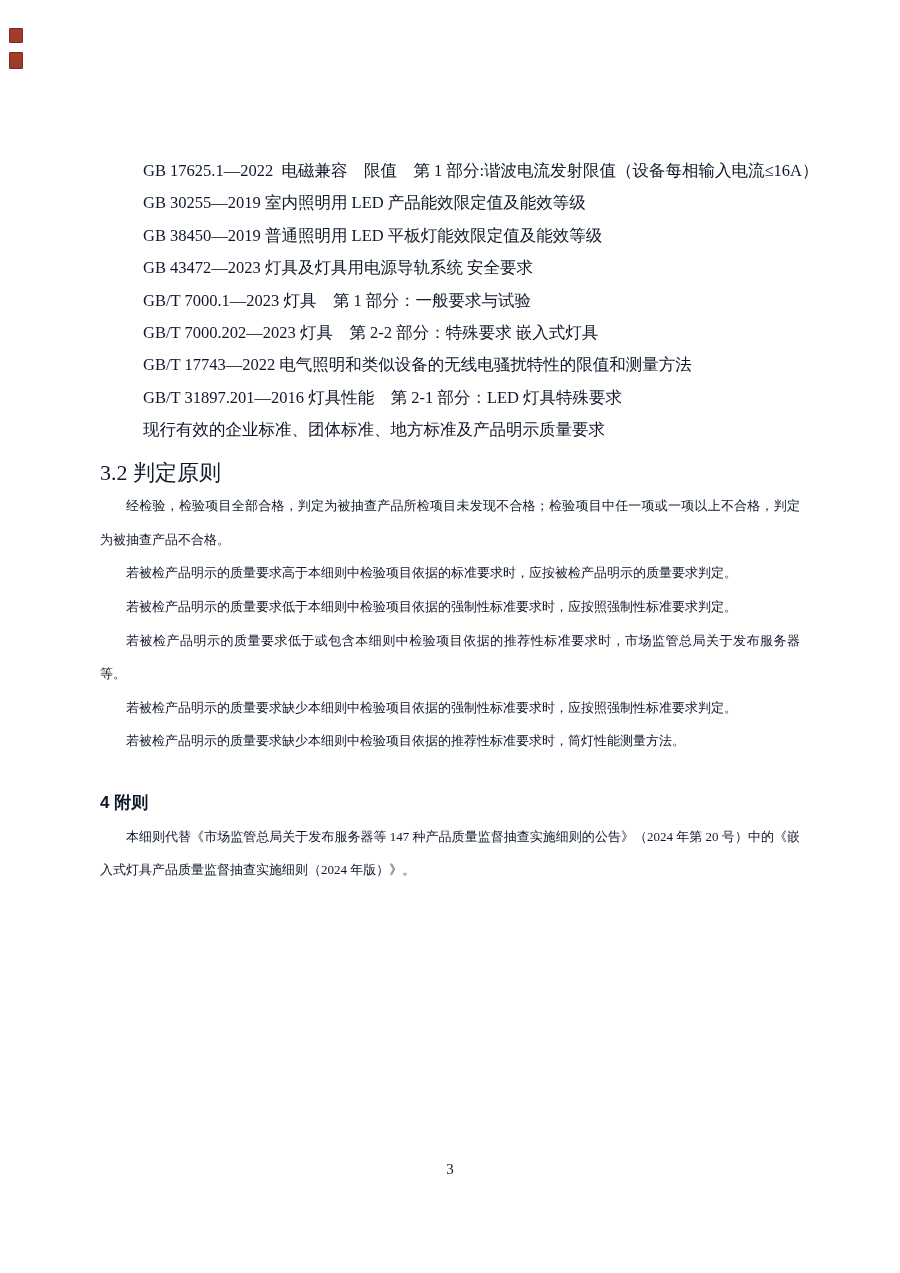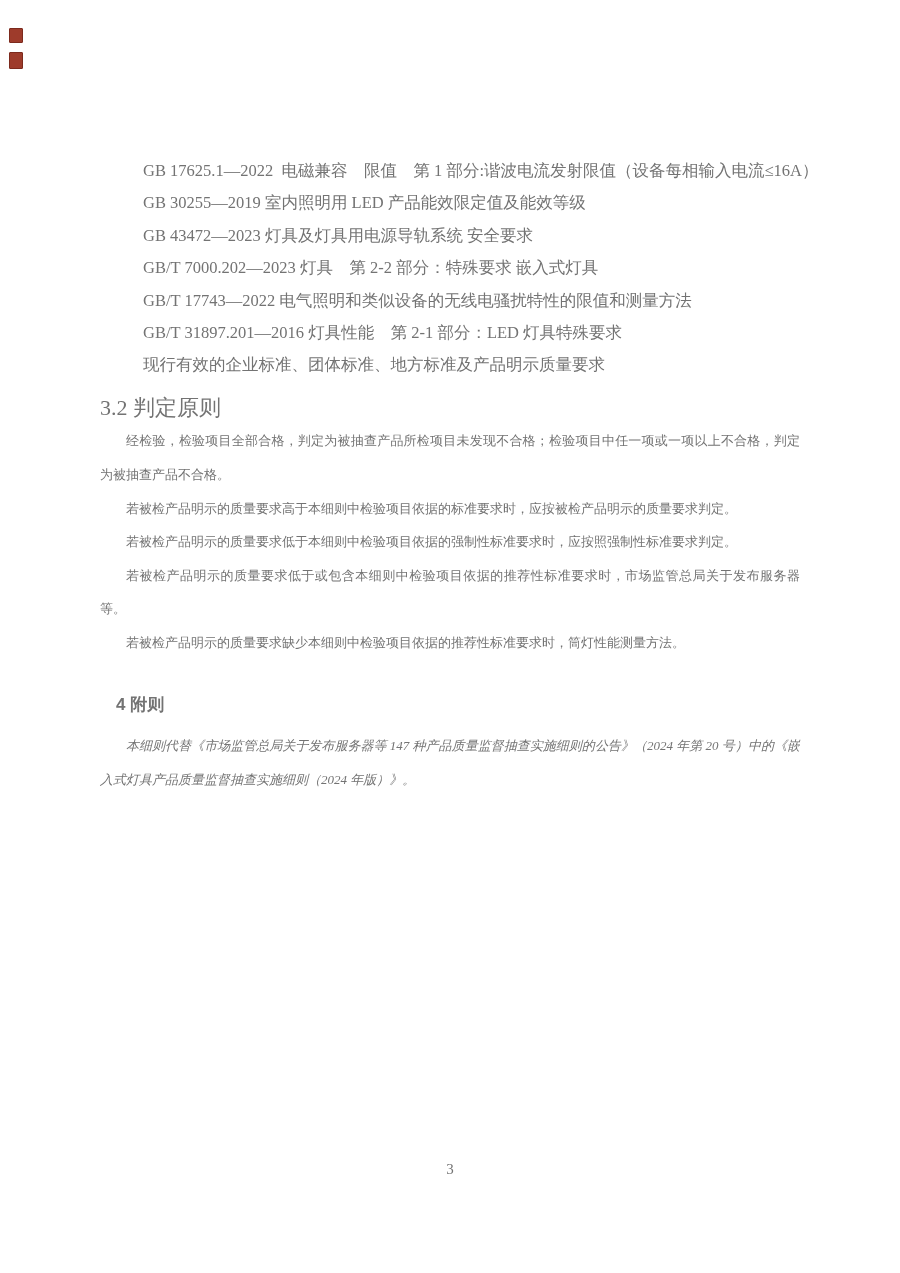--- a/index.html
+++ b/index.html
@@ -7,21 +7,21 @@
     padding: 0;
     background: #ffffff;
   }
   .page {
     position: relative;
     width: 900px;
     height: 1193px;
     background: #ffffff;
     overflow: hidden;
     font-family: "Liberation Serif", "DejaVu Serif", serif;
-    color: #737373;
+    color: #0f172a;
   }
   .content {
     position: absolute;
     left: 100px;
     top: 155px;
     width: 700px;
   }
   .std-line {
     margin: 0;
     padding-left: 43px;
@@ -37,29 +37,27 @@
   }
   .body-para {
     margin: 0;
     font-size: 13px;
     line-height: 33.6px;
     text-align: justify;
     text-indent: 2em;
     word-break: break-all;
   }
   .heading-4 {
-    margin: 28px 0 0 16px;
+    margin: 28px 0 0 0;
     font-size: 17px;
     font-weight: bold;
     font-family: "Liberation Sans", "DejaVu Sans", sans-serif;
     line-height: 33.6px;
   }
   .final-para {
-    margin-top: 8px;
-    font-style: italic;
   }
   .page-number {
     position: absolute;
     top: 1158px;
     left: 0;
     width: 100%;
     text-align: center;
     font-size: 15px;
     line-height: 22px;
   }
@@ -86,32 +84,35 @@
 
   <div class="corner-marks">
     <span class="corner-mark"></span>
     <span class="corner-mark" style="height:15px;"></span>
   </div>
 
   <div class="content">
 
     <p class="std-line">GB 17625.1—2022  电磁兼容　限值　第 1 部分:谐波电流发射限值（设备每相输入电流≤16A）</p>
     <p class="std-line">GB 30255—2019 室内照明用 LED 产品能效限定值及能效等级</p>
+    <p class="std-line">GB 38450—2019 普通照明用 LED 平板灯能效限定值及能效等级</p>
     <p class="std-line">GB 43472—2023 灯具及灯具用电源导轨系统 安全要求</p>
+    <p class="std-line">GB/T 7000.1—2023 灯具　第 1 部分：一般要求与试验</p>
     <p class="std-line">GB/T 7000.202—2023 灯具　第 2-2 部分：特殊要求 嵌入式灯具</p>
     <p class="std-line">GB/T 17743—2022 电气照明和类似设备的无线电骚扰特性的限值和测量方法</p>
     <p class="std-line">GB/T 31897.201—2016 灯具性能　第 2-1 部分：LED 灯具特殊要求</p>
     <p class="std-line">现行有效的企业标准、团体标准、地方标准及产品明示质量要求</p>
 
     <h3 class="heading-32">3.2 判定原则</h3>
 
     <p class="body-para">经检验，检验项目全部合格，判定为被抽查产品所检项目未发现不合格；检验项目中任一项或一项以上不合格，判定为被抽查产品不合格。</p>
     <p class="body-para">若被检产品明示的质量要求高于本细则中检验项目依据的标准要求时，应按被检产品明示的质量要求判定。</p>
     <p class="body-para">若被检产品明示的质量要求低于本细则中检验项目依据的强制性标准要求时，应按照强制性标准要求判定。</p>
     <p class="body-para">若被检产品明示的质量要求低于或包含本细则中检验项目依据的推荐性标准要求时，市场监管总局关于发布服务器等。</p>
+    <p class="body-para">若被检产品明示的质量要求缺少本细则中检验项目依据的强制性标准要求时，应按照强制性标准要求判定。</p>
     <p class="body-para">若被检产品明示的质量要求缺少本细则中检验项目依据的推荐性标准要求时，筒灯性能测量方法。</p>
 
     <h3 class="heading-4">4  附则</h3>
 
     <p class="body-para final-para">本细则代替《市场监管总局关于发布服务器等 147 种产品质量监督抽查实施细则的公告》（2024 年第 20 号）中的《嵌入式灯具产品质量监督抽查实施细则（2024 年版）》。</p>
 
   </div>
 
   <div class="page-number">3</div>
 

